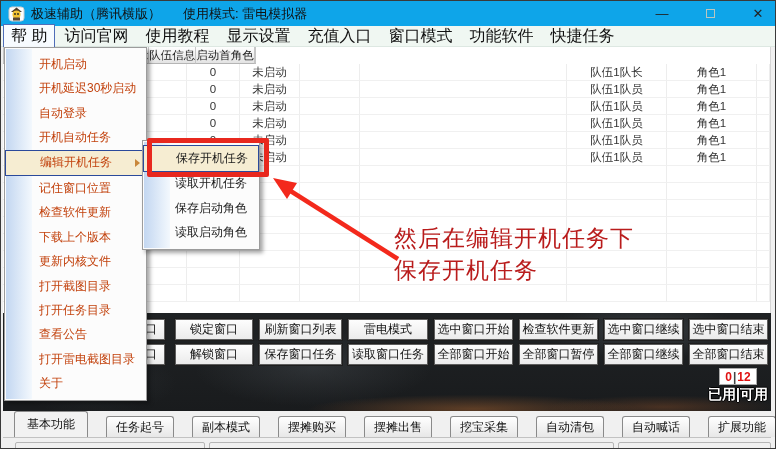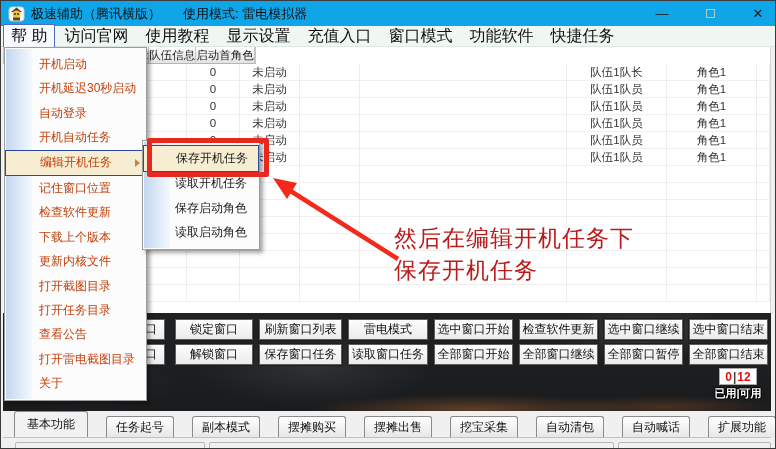--- a/index.html
+++ b/index.html
@@ -40,21 +40,21 @@
   .btn-row{position:absolute;left:172px;display:flex;gap:6px;}
   .btn-row1{top:6px;border-radius:6px;} .btn-row2{top:31px;}
   .btn{height:21px;background:linear-gradient(#fdfdfd,#ebebeb);border:1px solid #5d5d5d;box-shadow:0 0 0 1px #1e1e1e;font-size:12px;color:#111;display:flex;align-items:center;justify-content:center;white-space:nowrap;}
   .btn[data-idx="0"]{width:78px}.btn[data-idx="1"]{width:83px}.btn[data-idx="2"]{width:80px}
   .btn[data-idx="3"],.btn[data-idx="4"],.btn[data-idx="5"],.btn[data-idx="6"]{width:79px}
   .btn-part{position:absolute;width:56px;left:106px;justify-content:flex-end;padding-right:7px;}
   .bp1{top:6px;} .bp2{top:31px;}
 
   .counter-box{position:absolute;left:716px;top:55px;width:38px;height:17px;background:#fff;border:1px solid #a9a9a9;display:flex;align-items:center;justify-content:center;font-size:12px;font-weight:bold;}
   .counter-box .red{color:#e01212;} .counter-box .div{color:#444;margin:0 1px;}
-  .counter-label{position:absolute;left:700px;top:73px;width:70px;text-align:center;font-size:11px;font-weight:bold;color:#fff;
+  .counter-label{position:absolute;left:700px;top:73px;width:70px;text-align:center;font-size:14px;font-weight:bold;color:#fff;
     text-shadow:-1px 0 #000,1px 0 #000,0 -1px #000,0 1px #000;}
 
   
   .bottom{position:absolute;left:2px;top:410px;width:768px;height:37px;background:#f0f0f0;}
   .tabstrip{position:absolute;left:11px;top:0;right:0;height:26px;display:flex;align-items:flex-end;gap:18px;}
   .tab{height:21px;padding:0 9px;display:flex;align-items:center;font-size:12px;color:#111;background:linear-gradient(#ffffff,#e7e7e7);border:1px solid #8a8a8a;border-bottom:none;border-radius:3px 3px 0 0;white-space:nowrap;}
   .tab[data-idx="0"]{height:26px;background:#f2f2f2;z-index:2;padding:0 12px;}
   .panel-body{position:absolute;left:0;top:26px;right:0;bottom:0;border-top:1px solid #c2c2c2;}
   .gbox{position:absolute;top:4px;height:28px;border:1px solid #b5b5b5;border-radius:2px;}
   .gb1{left:12px;width:190px;} .gb2{left:206px;width:405px;} .gb3{left:615px;width:153px;}
@@ -300,22 +300,22 @@
         <div class="btn" data-idx="4">检查软件更新</div>
         <div class="btn" data-idx="5">选中窗口继续</div>
         <div class="btn" data-idx="6">选中窗口结束</div>
       </div>
     <div class="btn-row btn-row2">
 
     <div class="btn" data-idx="0">解锁窗口</div>
         <div class="btn" data-idx="1">保存窗口任务</div>
         <div class="btn" data-idx="2">读取窗口任务</div>
         <div class="btn" data-idx="3">全部窗口开始</div>
+        <div class="btn" data-idx="4">全部窗口暂停</div>
         <div class="btn" data-idx="5">全部窗口继续</div>
-        <div class="btn" data-idx="4">全部窗口暂停</div>
         <div class="btn" data-idx="6">全部窗口结束</div>
       </div>
     <div class="counter-box">
       <span class="red">0</span>
       <span class="div">|</span>
       <span class="red">12</span>
     </div>
     <div class="counter-label">已用|可用</div>
   </div>
 

